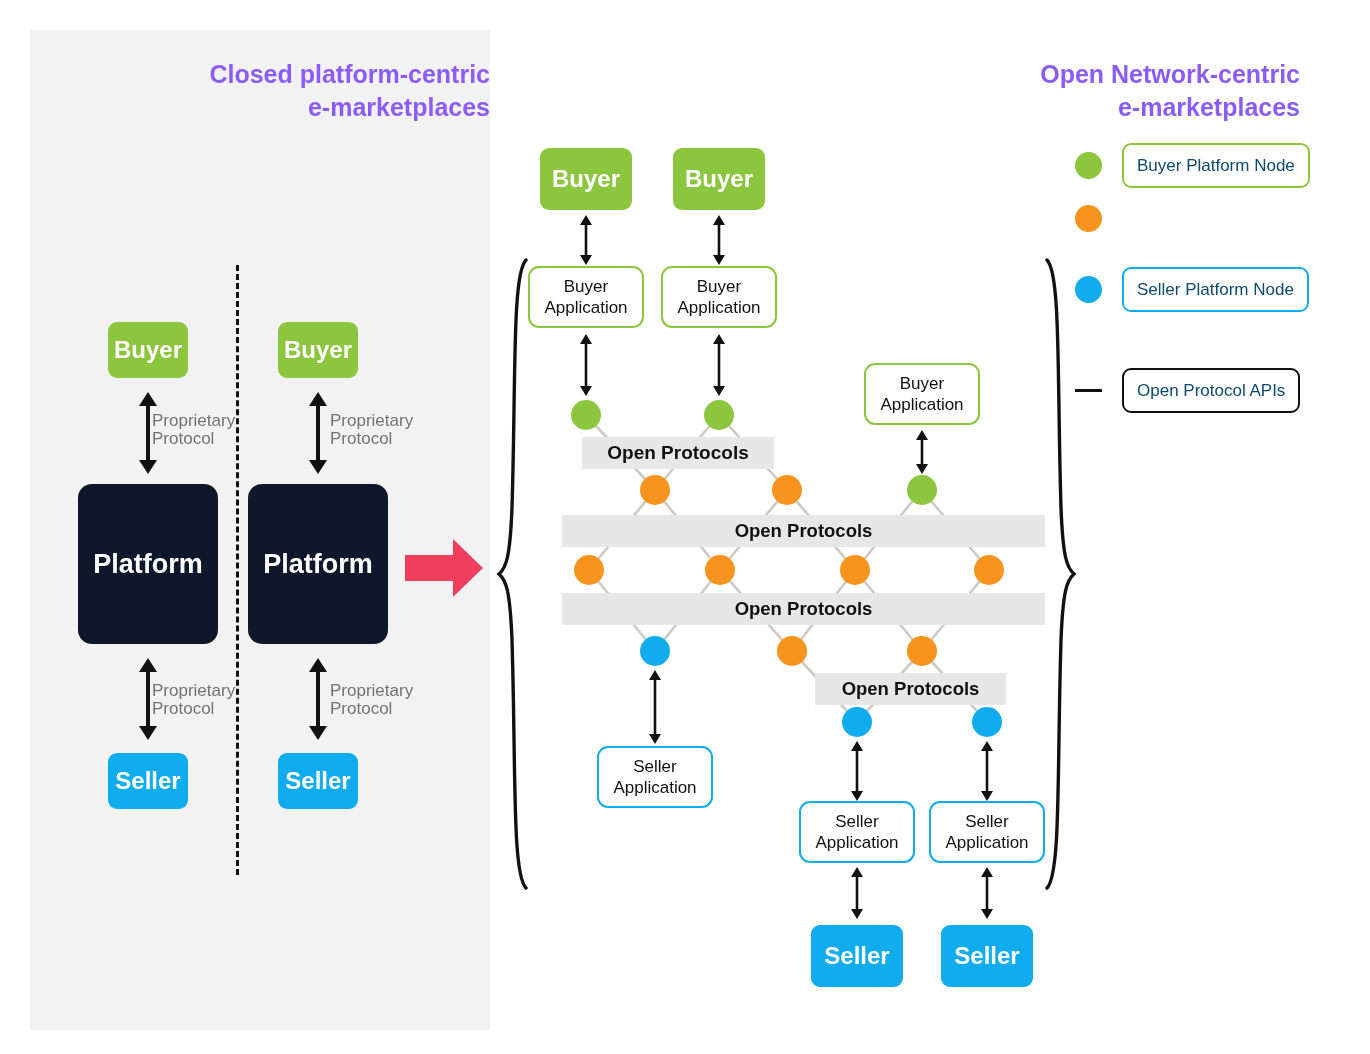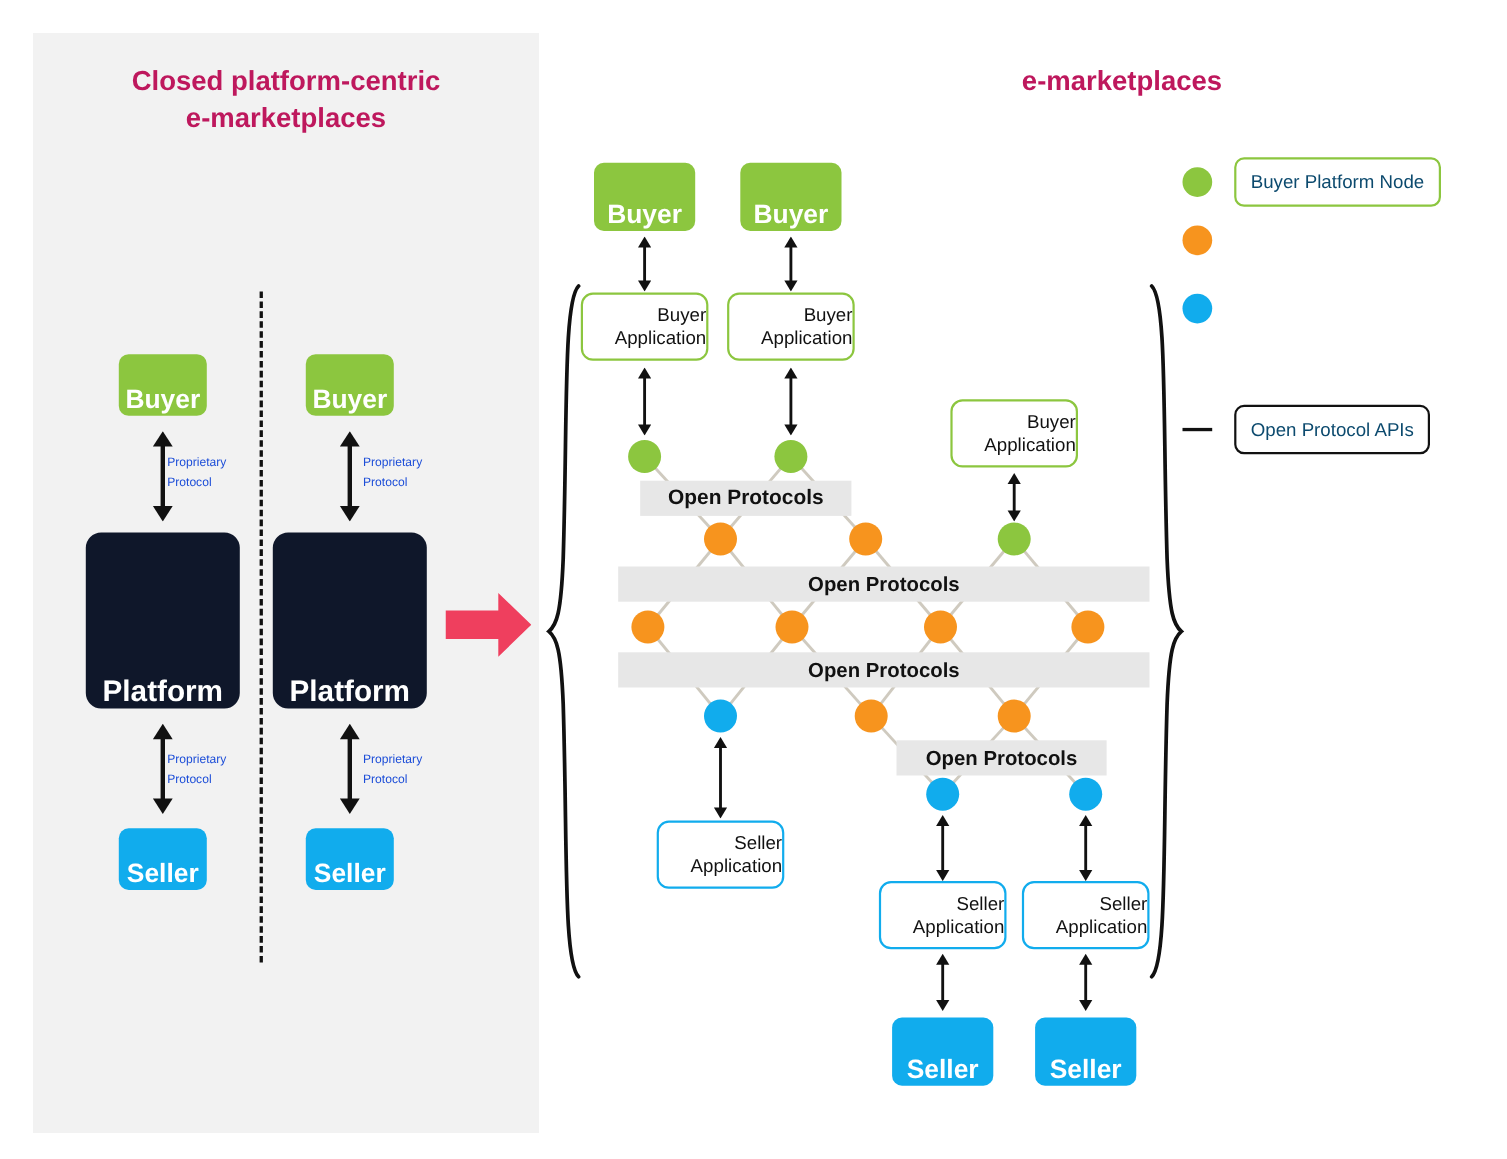--- a/index.html
+++ b/index.html
@@ -11,49 +11,49 @@
     position:relative;
   }
   #stage{position:absolute;left:0;top:0;width:1370px;height:1054px;}
 
   
   .panel-left{
     position:absolute;left:30px;top:30px;width:460px;height:1000px;
     background:#f2f2f2;
   }
   .panel-title{
-    position:absolute;text-align:center;font-weight:bold;
-    font-size:25px;line-height:33px;color:#be185d;
+    position:absolute;text-align:right;font-weight:bold;
+    font-size:25px;line-height:33px;color:#8b5cf6;
   }
   #title-left{left:30px;top:58px;width:460px;}
   #title-right{left:740px;top:58px;width:560px;}
 
   .divider{
     position:absolute;left:236px;top:265px;width:0;height:610px;
     border-left:3px dashed #111;
   }
 
   
   .box{
     position:absolute;box-sizing:border-box;
-    display:flex;align-items:flex-end;justify-content:center;
+    display:flex;align-items:center;justify-content:center;
     text-align:center;border-radius:9px;
   }
   .box.buyer{background:#8cc63f;color:#fff;font-size:24px;font-weight:bold;}
   .box.seller{background:#11aced;color:#fff;font-size:24px;font-weight:bold;}
   .box.platform{background:#0f172a;color:#fff;font-size:27px;font-weight:bold;border-radius:14px;}
   .box.app-buyer{background:#fff;border:2.5px solid #8cc63f;color:#111;font-size:17px;line-height:21px;border-radius:11px;}
   .box.app-seller{background:#fff;border:2.5px solid #11aced;color:#111;font-size:17px;line-height:21px;border-radius:11px;}
 
   
   .arrow{position:absolute;}
   .arrow svg{display:block;}
 
   .proto-label{
-    position:absolute;font-size:11px;line-height:18px;color:#1d4ed8;
+    position:absolute;font-size:17px;line-height:18px;color:#737373;
     font-weight:normal;text-align:left;
   }
 
   
   .opbar{
     position:absolute;background:#e7e7e7;
     display:flex;align-items:center;justify-content:center;
     color:#111;font-weight:bold;font-size:18.5px;
   }
   .opbar.b1{font-size:19px;}
@@ -170,20 +170,21 @@
     <span>Seller</span>
   </div>
 
   <div class="redarrow" style="left:405px;top:537px;">
     <svg width="78" height="62" viewBox="0 0 78 62">
       <polygon points="0,18 48,18 48,2 78,31 48,60 48,44 0,44" fill="#ef3f5e"></polygon>
     </svg>
   </div>
 
   <div class="panel-title" id="title-right">
+    <div>Open Network-centric</div>
     <div>e-marketplaces</div>
   </div>
 
   <div class="brace" style="left:496px;top:258px;">
     <svg width="34" height="632" viewBox="0 0 34 632" fill="none">
       <path d="M30 2 C16 16 20 120 16 250 C14 300 10 310 3 316 C10 322 14 332 16 382 C20 512 16 616 30 630" stroke="#111" stroke-width="3.4" fill="none" stroke-linecap="round"></path>
     </svg>
   </div>
 
   <div class="brace" style="left:1043px;top:258px;">
@@ -368,20 +369,21 @@
   <div class="legend">
     <div class="legend-row" style="top:0px;">
       <div class="legend-dot" style="background:#8cc63f;"></div>
       <div class="legend-pill green">Buyer Platform Node</div>
     </div>
     <div class="legend-row" style="top:62px;">
       <div class="legend-dot" style="background:#f7941e;"></div>
     </div>
     <div class="legend-row" style="top:124px;">
       <div class="legend-dot" style="background:#11aced;"></div>
+      <div class="legend-pill blue">Seller Platform Node</div>
     </div>
     <div class="legend-row" style="top:186px;margin-top:39px;">
       <div class="legend-dash"></div>
       <div class="legend-pill black">Open Protocol APIs</div>
     </div>
   </div>
 
 </div>
 
 </body></html>

